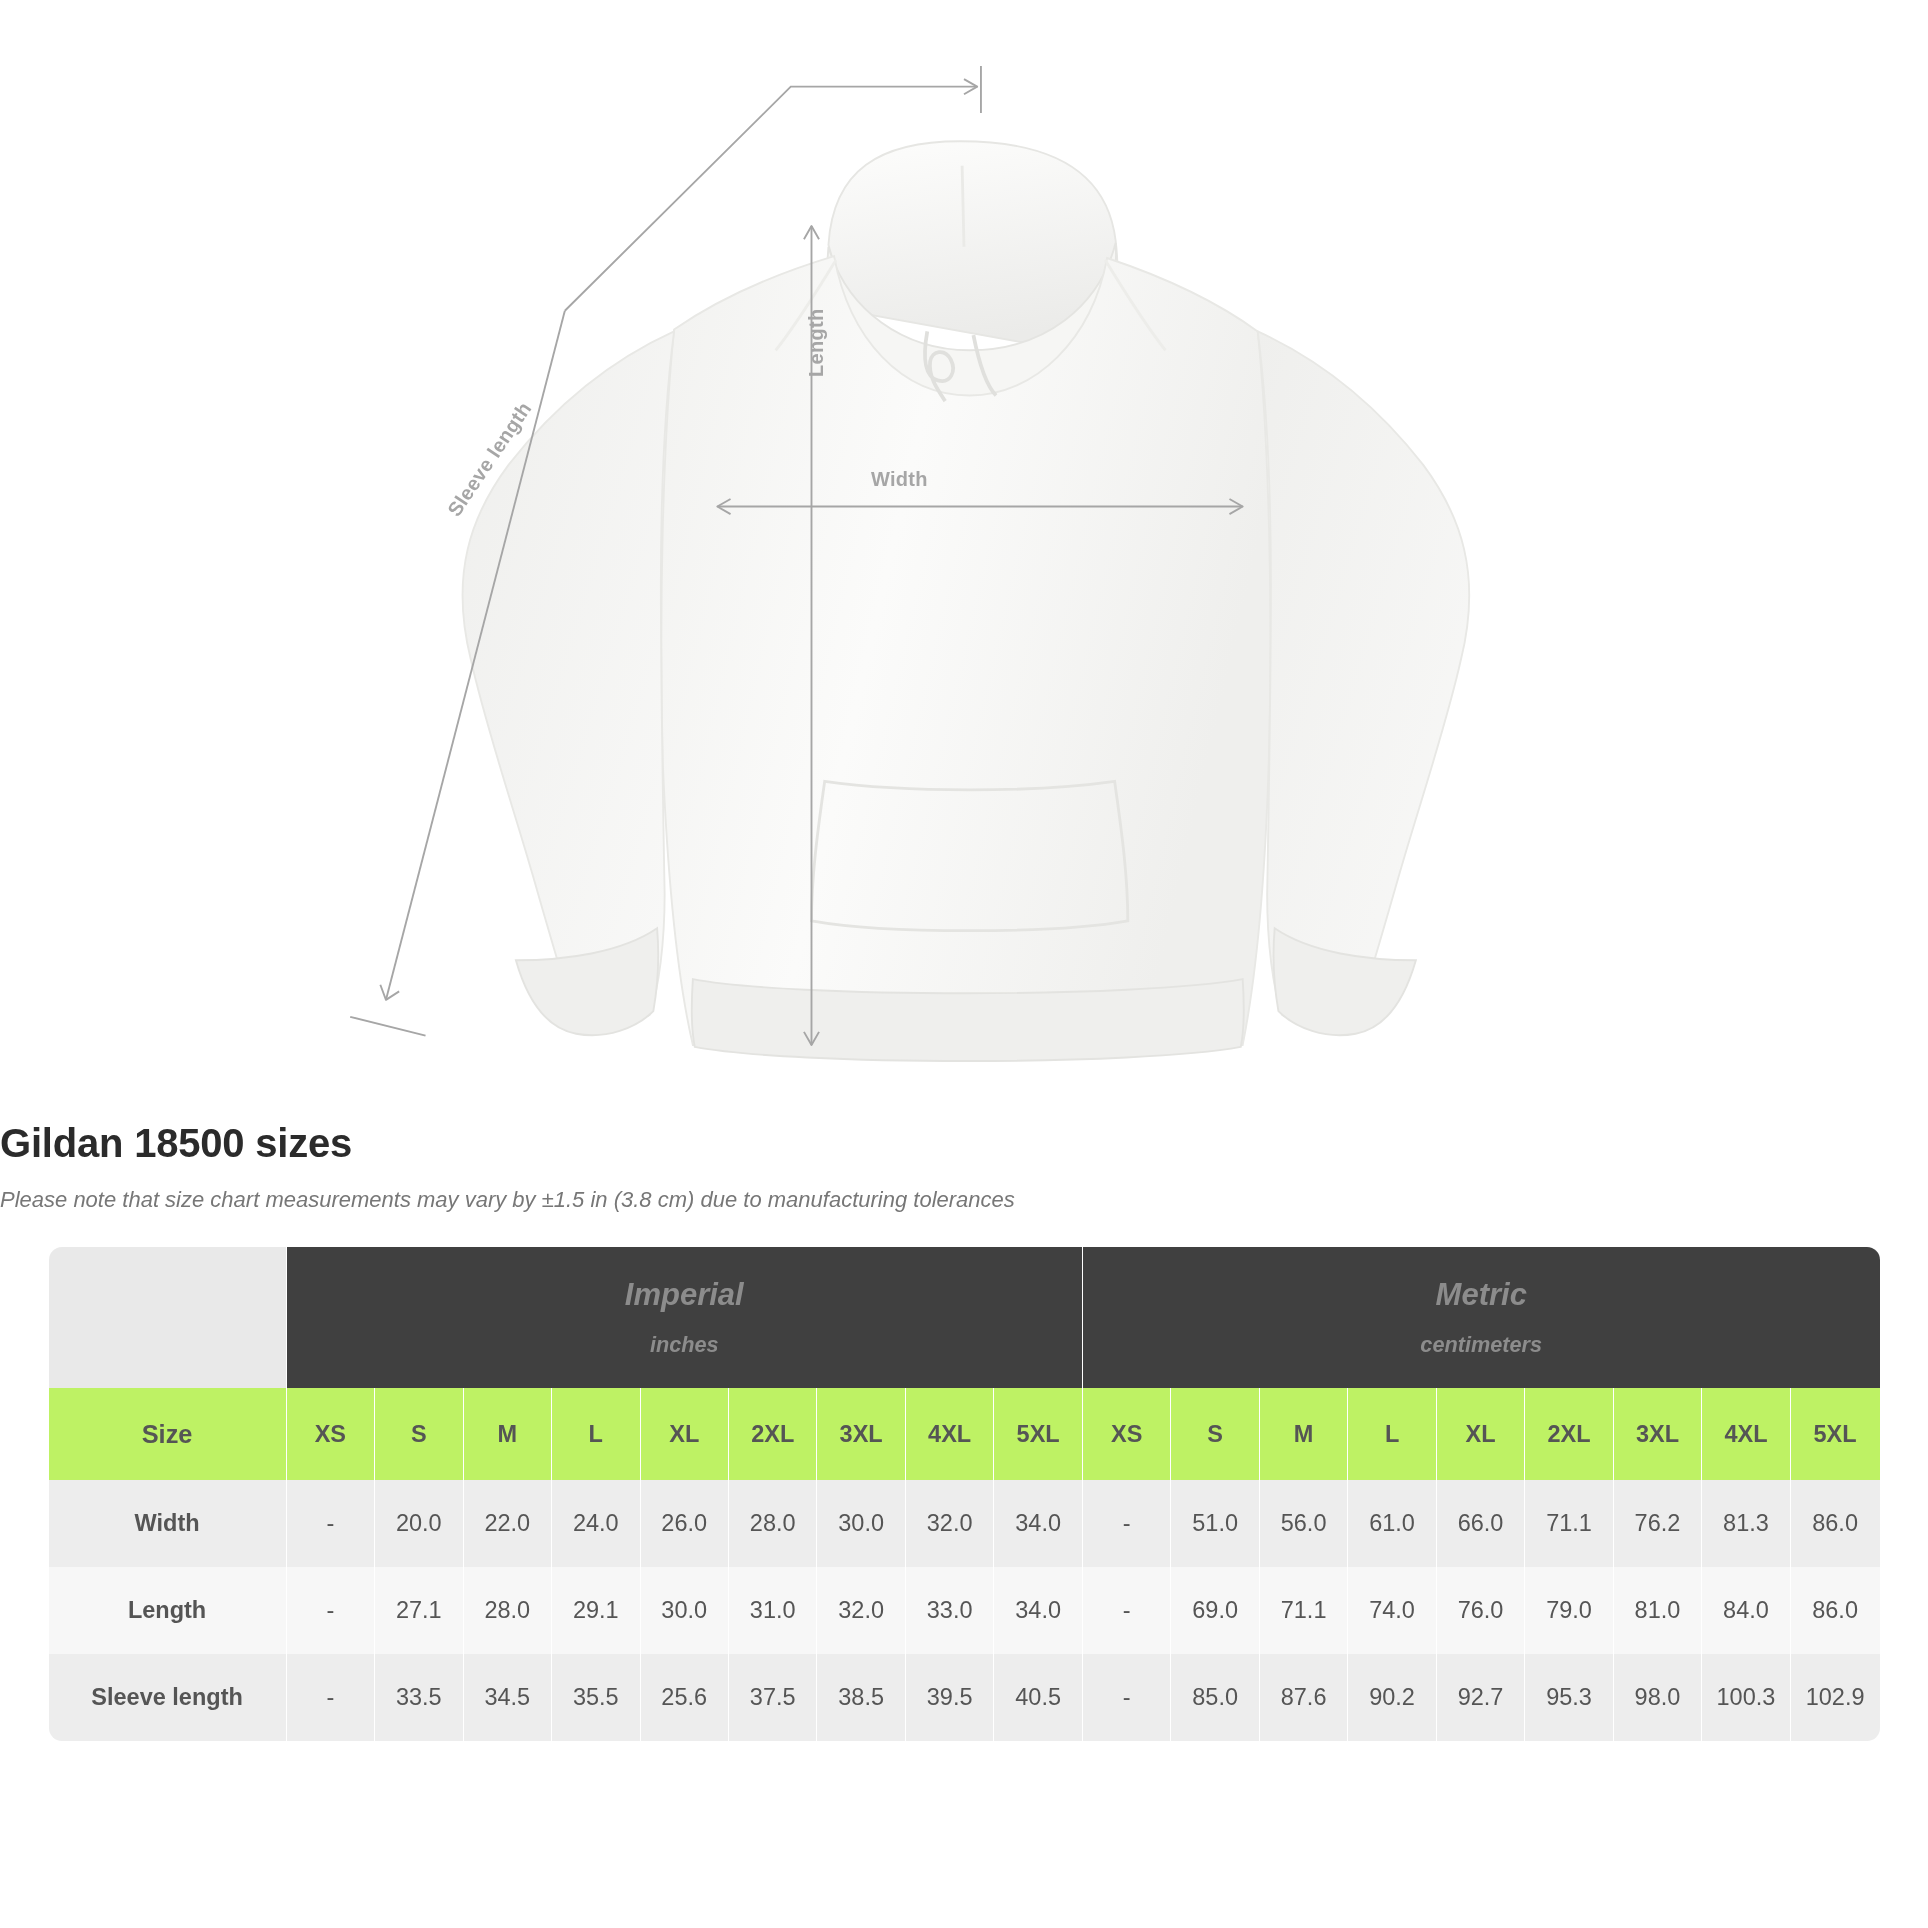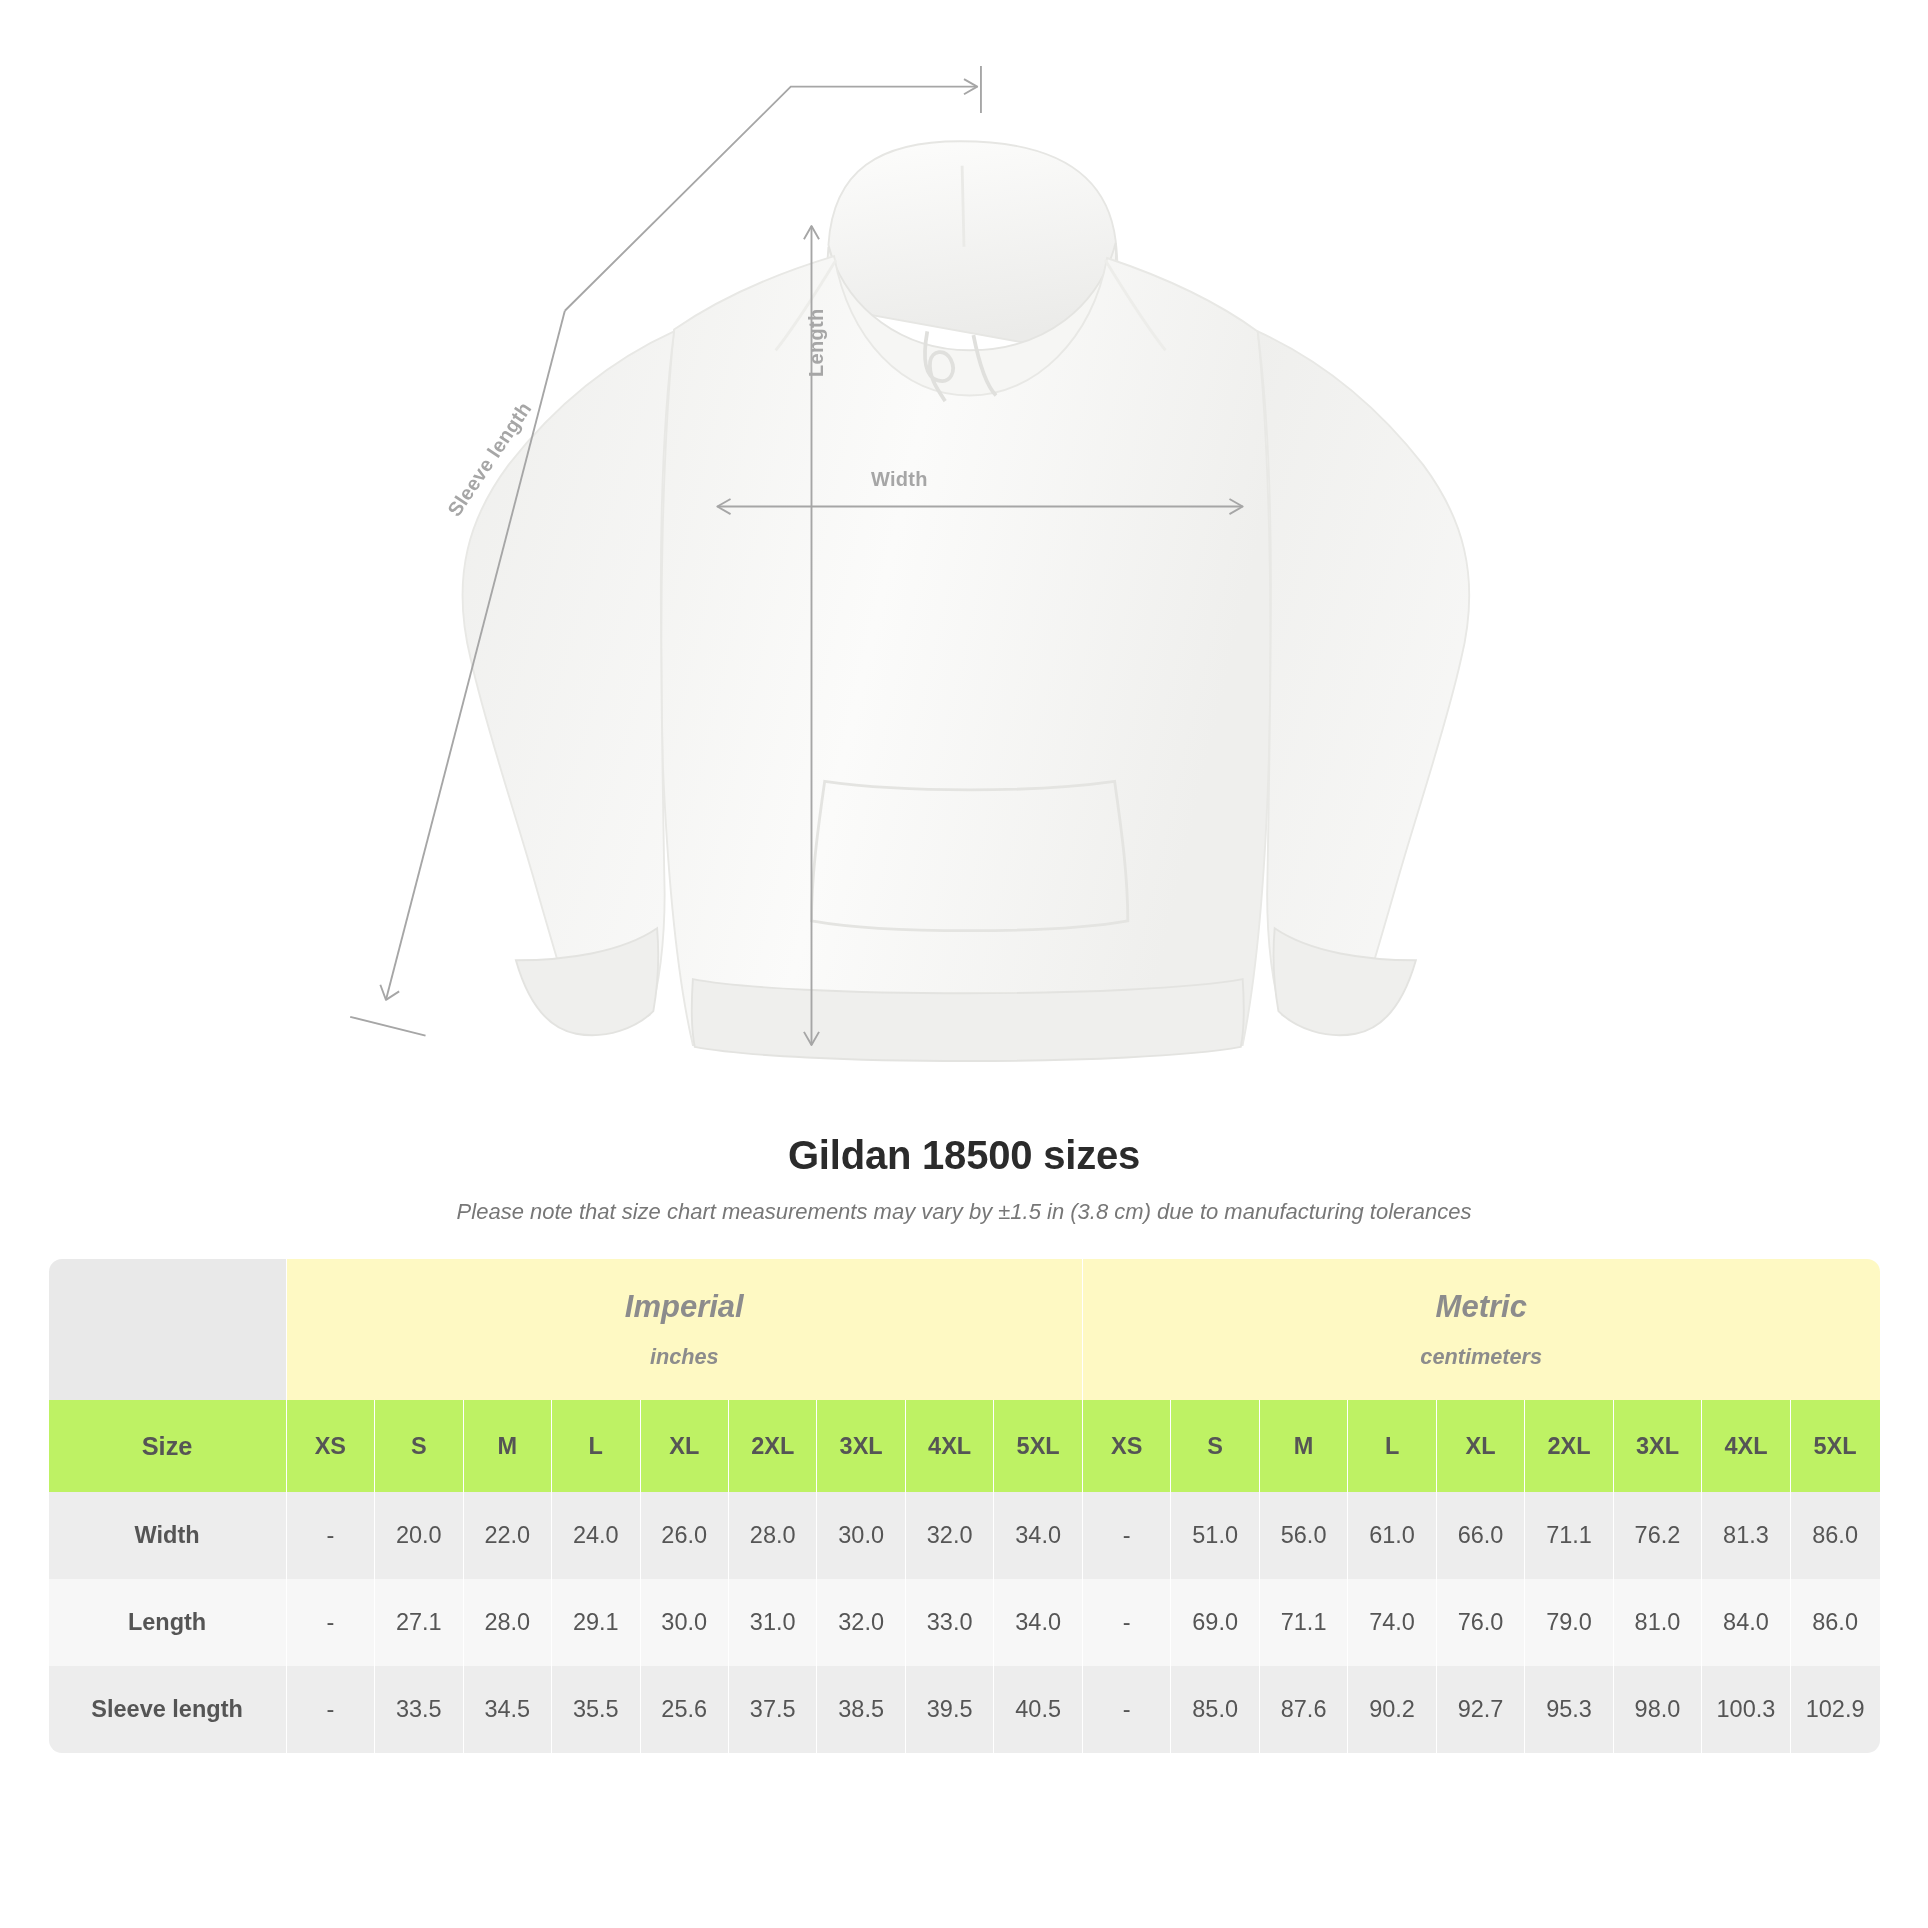--- a/index.html
+++ b/index.html
@@ -51,22 +51,22 @@
   }
   .dim-label.sleeve-lbl {
     left: 443px;
     top: 508px;
     transform: rotate(-56deg);
     transform-origin: left top;
   }
 
   
   .title-block {
-    text-align: center;
-    margin-top: 22px;
+    text-align: left;
+    margin-top: 10px;
   }
   .chart-title {
     font-size: 40px;
     font-weight: bold;
     color: #2b2b2b;
     letter-spacing: -0.2px;
   }
   .chart-note {
     margin-top: 21px;
     font-size: 22px;
@@ -91,21 +91,21 @@
     font-size: 23.5px;
     color: #555555;
     padding: 0;
     border-right: 1.9px solid #ffffff;
   }
   table.size-table td:last-child, table.size-table th:last-child {
     border-right: 0;
   }
   .unit-row th {
     height: 141px;
-    background: #fef9c3;
+    background: #404040;
   }
   .unit-row th.corner {
     background: #e9e9e9;
   }
   .unit-name {
     font-size: 31px;
     font-style: italic;
     font-weight: bold;
     color: #8c8c8c;
   }

